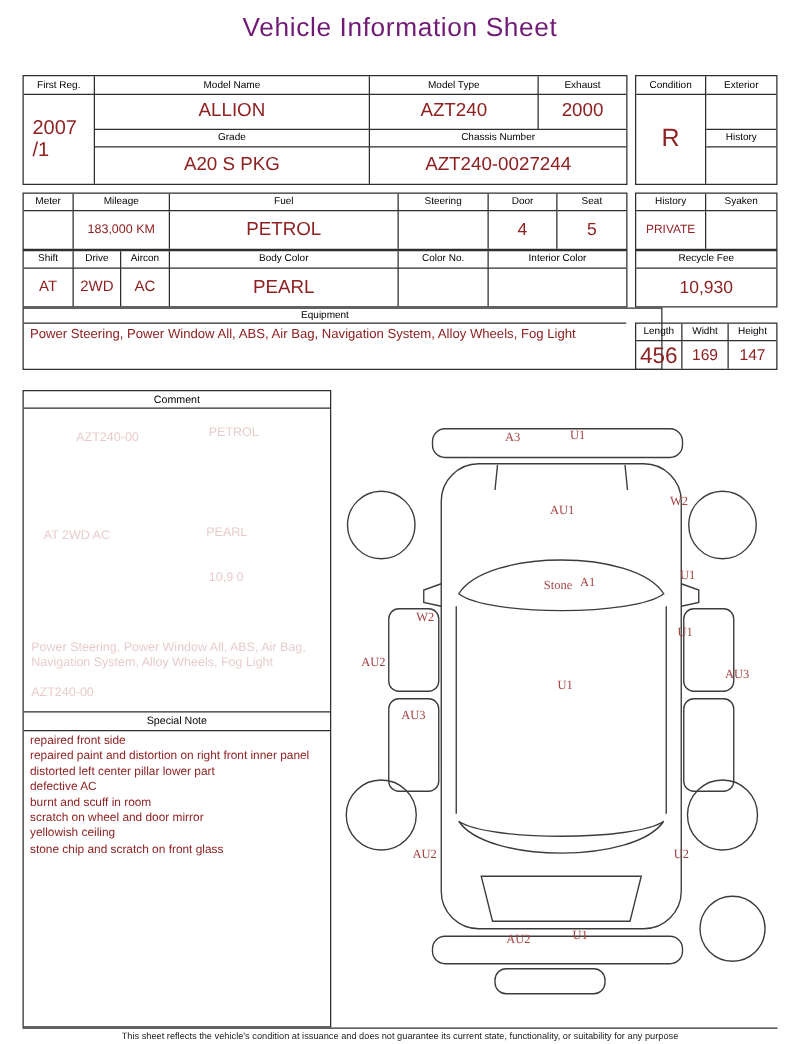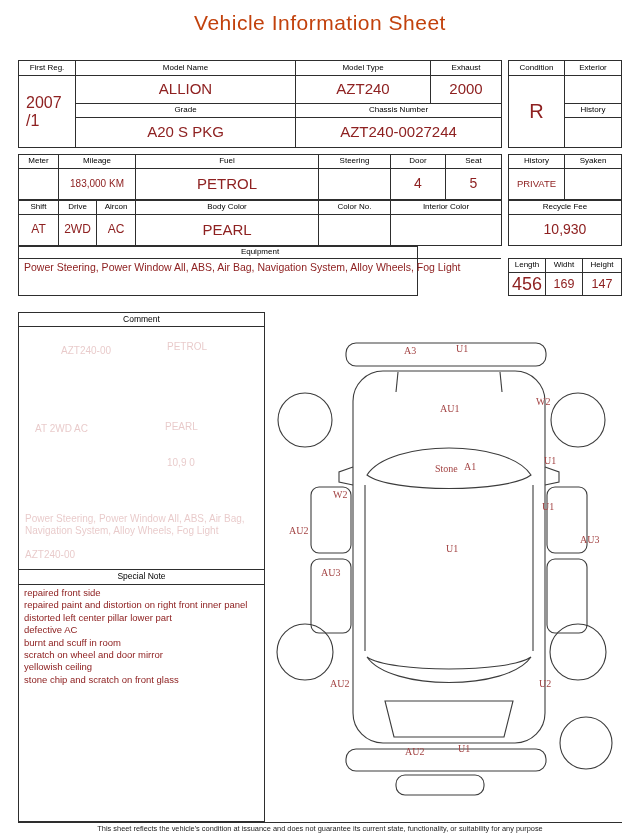--- a/index.html
+++ b/index.html
@@ -1,19 +1,19 @@
 <!DOCTYPE html>
 <html><head>
 <meta charset="utf-8">
 <style>
   html,body{margin:0;padding:0;background:#fff;}
   .page{position:relative;width:640px;height:835px;background:#ffffff;
         font-family:"Liberation Sans",sans-serif;color:#000;overflow:hidden;}
   .title{position:absolute;top:11px;left:0;width:100%;text-align:center;
-         font-size:21px;letter-spacing:.5px;color:#c2410c;}
+         font-size:21px;letter-spacing:.5px;color:#701a75;}
   .blk{position:absolute;border:1px solid #2e2e2e;box-sizing:border-box;}
   .c{position:absolute;box-sizing:border-box;display:flex;align-items:center;
      justify-content:center;overflow:hidden;white-space:pre;line-height:1.12;}
   .br{border-right:1px solid #2e2e2e;}
   .bb{border-bottom:1px solid #2e2e2e;}
   .bt{border-top:1px solid #2e2e2e;}
   .lbl{font-size:8px;color:#000;}
   .sechead{font-size:8.5px;color:#000;}
   .val{color:#8e2121;font-size:15px;}
   .firstreg{white-space:pre-line;justify-content:flex-start;padding-left:7px;
@@ -96,21 +96,21 @@
     <div class="c br val" style="left:117px;top:14px;width:183px;height:30px">PEARL</div>
     <div class="c br val" style="left:300px;top:14px;width:72px;height:30px"></div>
     <div class="c val" style="left:372px;top:14px;width:110px;height:30px"></div>
   </div>
 
   <div class="blk" style="left:508px;top:200px;width:114px;height:46px">
     <div class="c bb lbl" style="left:0;top:0;width:112px;height:14px">Recycle Fee</div>
     <div class="c val" style="left:0;top:14px;width:112px;height:30px;font-size:14px">10,930</div>
   </div>
 
-  <div class="blk" style="left:18px;top:246px;width:400px;height:50px">
+  <div class="blk" style="left:18px;top:246px;width:512px;height:50px">
     <div class="c bb lbl" style="left:0;top:0;width:482px;height:12px">Equipment</div>
     <div class="equip" style="left:0;top:12px;width:482px;height:36px">Power Steering, Power Window  All, ABS, Air Bag, Navigation System, Alloy Wheels, Fog Light</div>
   </div>
 
   <div class="blk" style="left:508px;top:258px;width:114px;height:38px">
     <div class="c br bb lbl" style="left:0;top:0;width:37px;height:14px">Length</div>
     <div class="c br bb lbl" style="left:37px;top:0;width:37px;height:14px">Widht</div>
     <div class="c bb lbl" style="left:74px;top:0;width:38px;height:14px">Height</div>
     <div class="c br val" style="left:0;top:14px;width:37px;height:22px;font-size:18px">456</div>
     <div class="c br val" style="left:37px;top:14px;width:37px;height:22px;font-size:12.5px">169</div>

